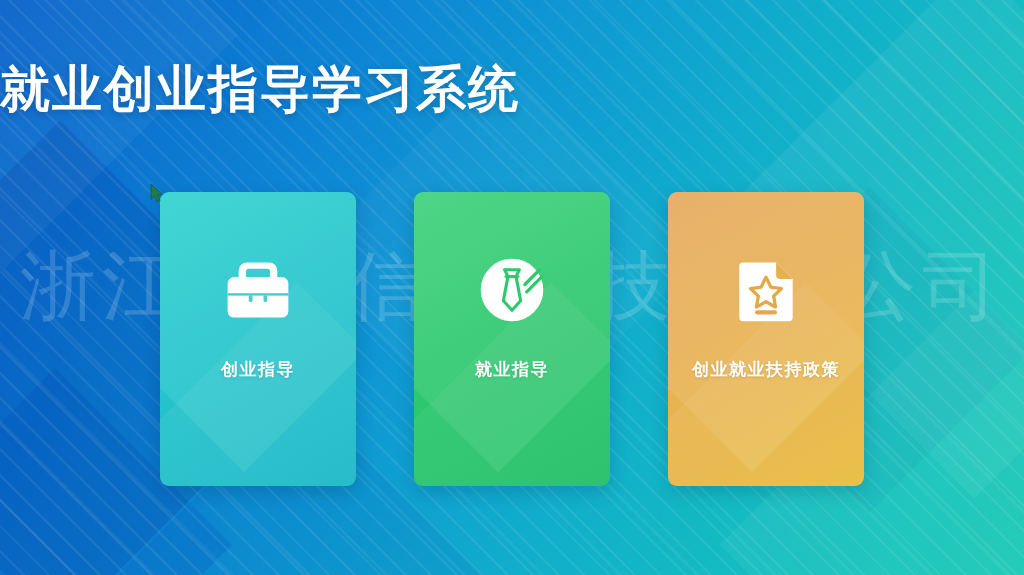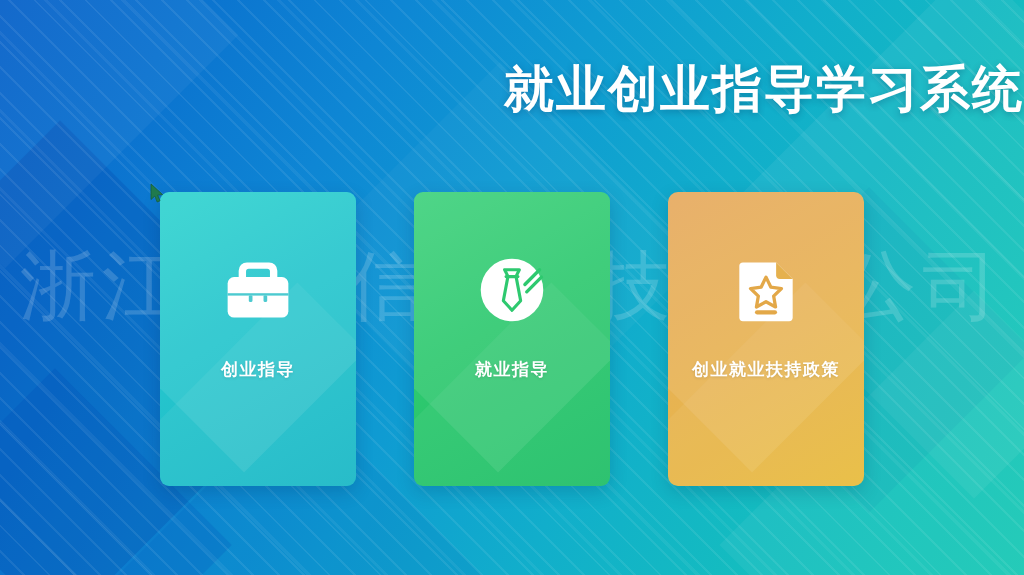--- a/index.html
+++ b/index.html
@@ -103,21 +103,21 @@
     white-space:nowrap;
     pointer-events:none;
     user-select:none;
     line-height:1;
   }
 
   
   .title {
     position:absolute;
     left:0; right:0; top:61px;
-    text-align:right;
+    text-align:left;
     color:#ffffff;
     font-size:50px;
     font-weight:bold;
     letter-spacing:2px;
     line-height:1.12;
     text-shadow:0 2px 7px rgba(0,35,80,0.30);
     white-space:nowrap;
   }
 
   
@@ -152,21 +152,21 @@
     position:absolute;
     left:-10%; bottom:-60%;
     width:150%; height:110%;
     background:rgba(255,255,255,0.055);
     transform:rotate(45deg);
     pointer-events:none;
   }
 
   .card-1 { background:linear-gradient(150deg,#2fd3cf 0%,#25c5cd 45%,#1cb9c6 100%); }
   .card-2 { background:linear-gradient(150deg,#3fd17d 0%,#2ec96f 45%,#22bf68 100%); }
-  .card-3 { background:linear-gradient(150deg,#e6a95e 0%,#e7b254 45%,#e8bd3f 100%);border-radius:10px; }
+  .card-3 { background:linear-gradient(150deg,#e6a95e 0%,#e7b254 45%,#e8bd3f 100%); }
 
   .card-icon {
     position:relative; z-index:2;
     margin-top:52px;
     width:92px; height:92px;
     display:flex; align-items:center; justify-content:center;
   }
   .card-icon svg { display:block; width:100%; height:100%; }
 
   .card-label {

